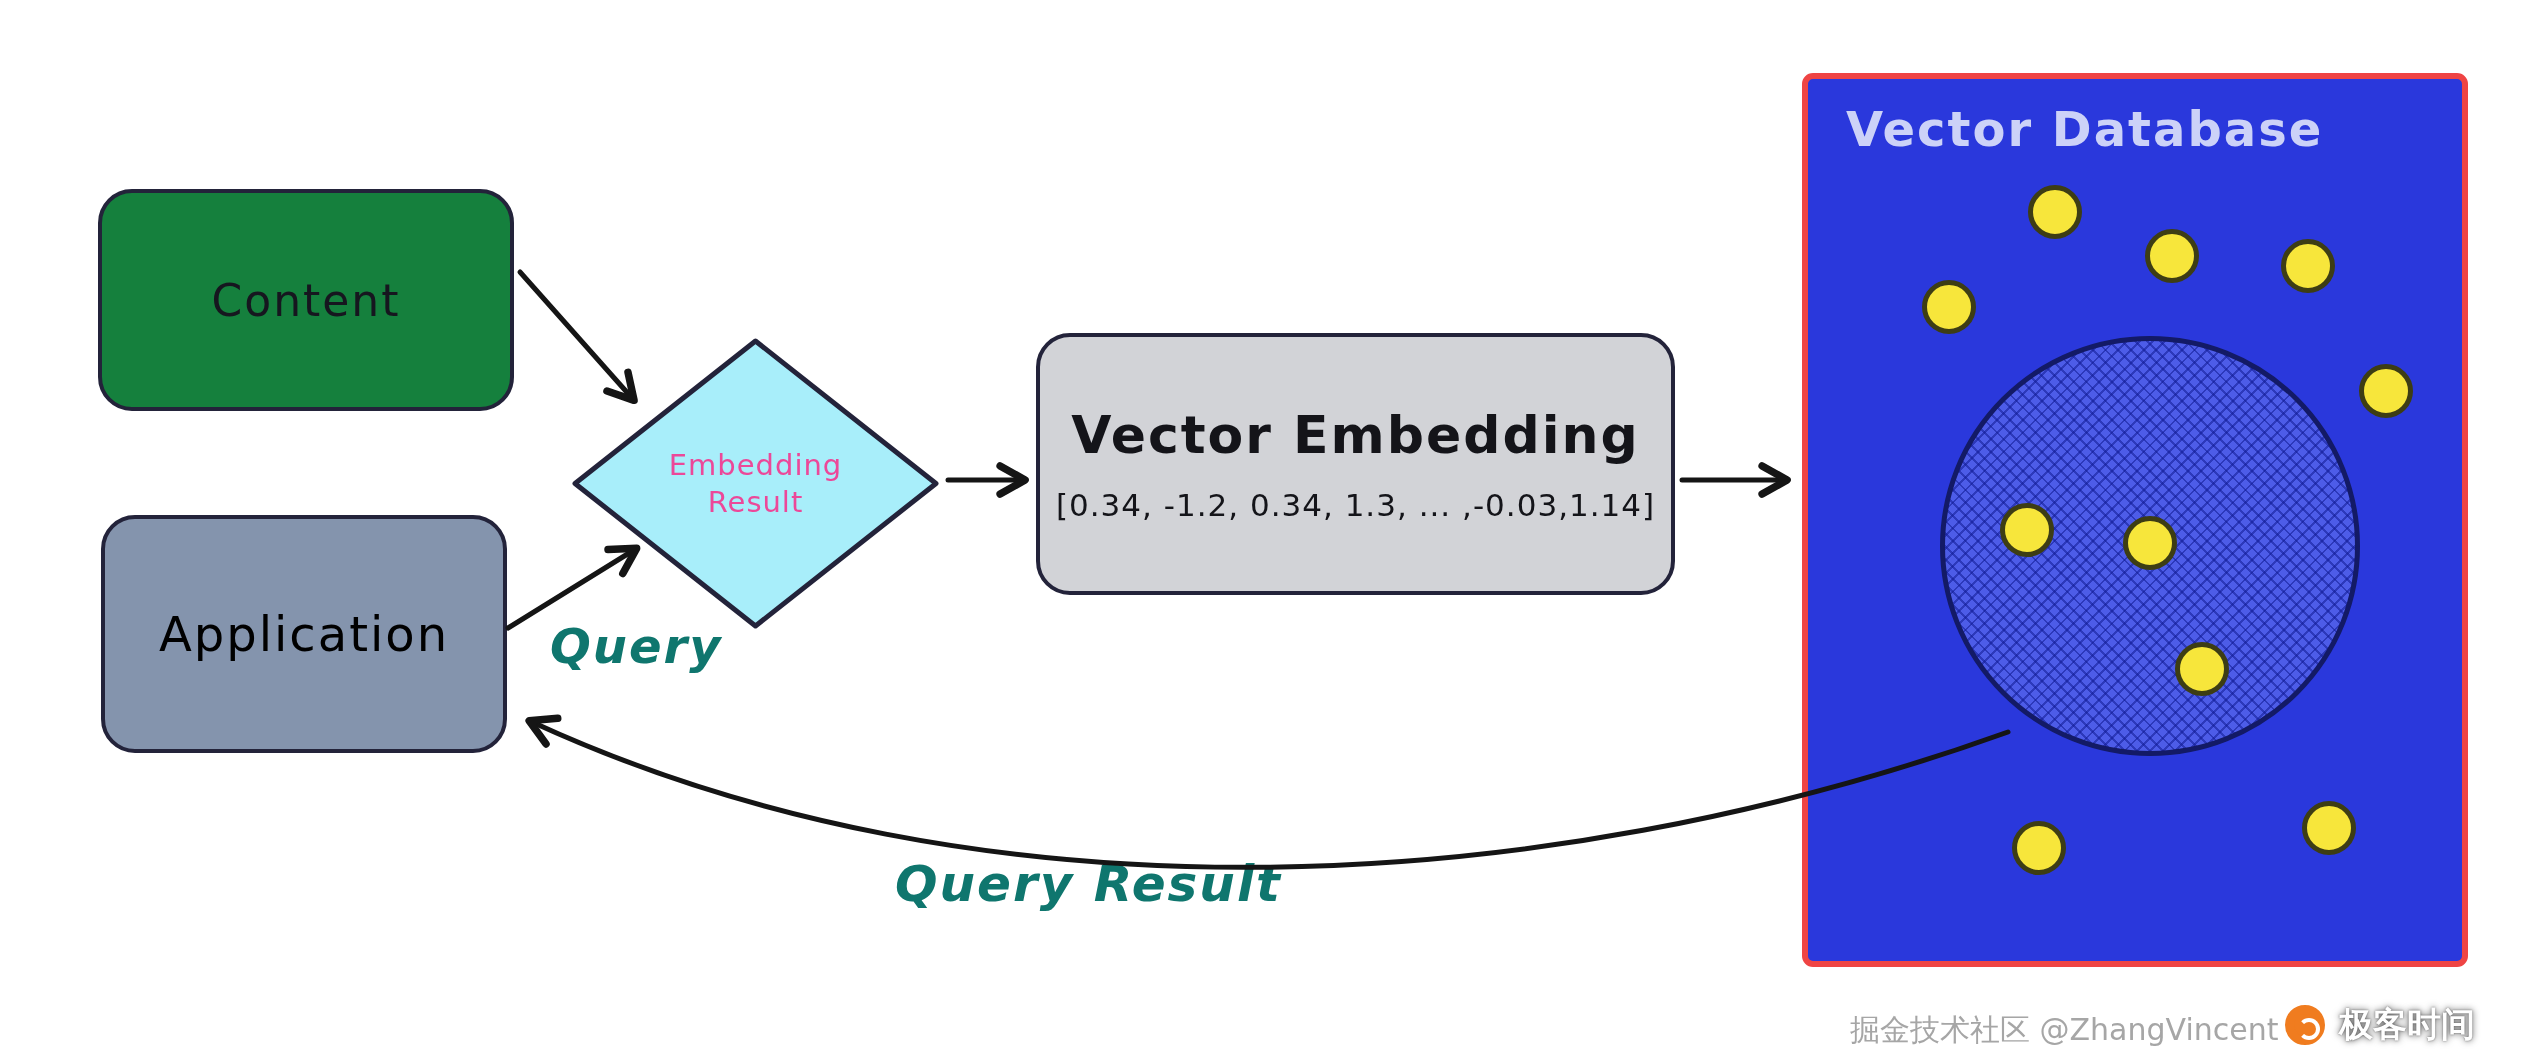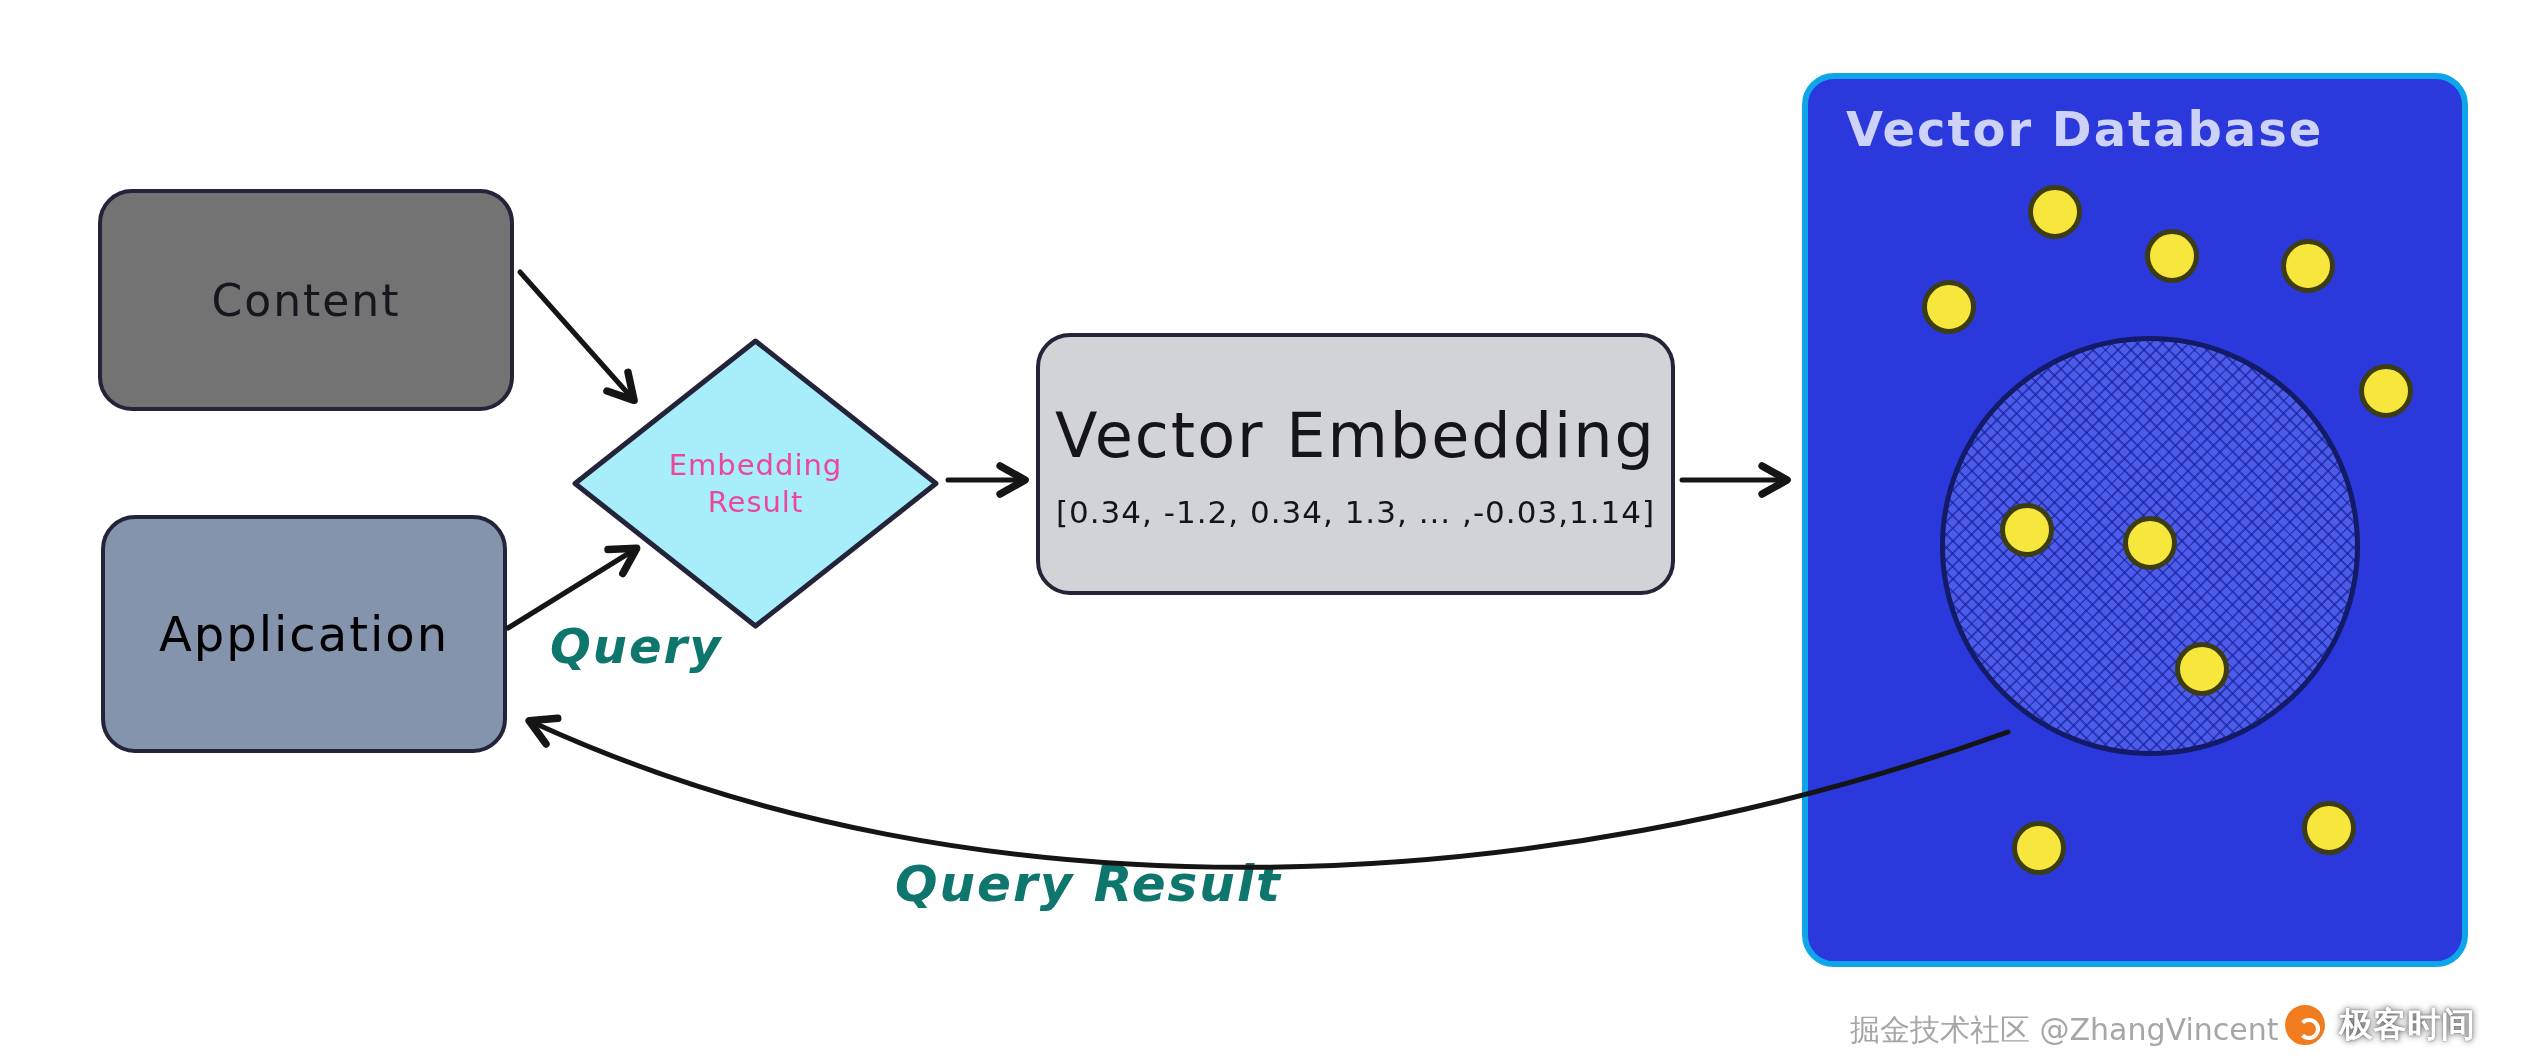--- a/index.html
+++ b/index.html
@@ -31,21 +31,21 @@
     display: flex;
     align-items: center;
     justify-content: center;
     box-sizing: border-box;
     z-index: 2;
   }
 
   .node-content {
     left: 98px; top: 189px;
     width: 416px; height: 222px;
-    background: #737373;
+    background: #15803d;
     border: 4px solid #23233a;
     border-radius: 34px;
     color: #16161f;
     font-size: 44px;
     letter-spacing: 2px;
   }
 
   .node-application {
     left: 101px; top: 515px;
     width: 406px; height: 238px;
@@ -84,37 +84,37 @@
     left: 1036px; top: 333px;
     width: 639px; height: 262px;
     background: #d2d3d7;
     border: 4px solid #23233a;
     border-radius: 34px;
     flex-direction: column;
     gap: 22px;
     color: #141419;
   }
   .ve-title {
-    font-size: 62px;
-    font-weight: 400;
+    font-size: 52px;
+    font-weight: 700;
     letter-spacing: 2px;
   }
   .ve-values {
     font-size: 31px;
     font-weight: 500;
     letter-spacing: 1px;
   }
 
   
   .node-vector-database {
     left: 1802px; top: 73px;
     width: 666px; height: 894px;
     background: #2a38dc;
-    border: 6px solid #0ea5e9;
-    border-radius: 32px;
+    border: 6px solid #ef4444;
+    border-radius: 11px;
     z-index: 1;
   }
   .vdb-title {
     position: absolute;
     left: 38px; top: 22px;
     color: #ccd2f8;
     font-size: 48px;
     font-weight: 600;
     letter-spacing: 2px;
   }

